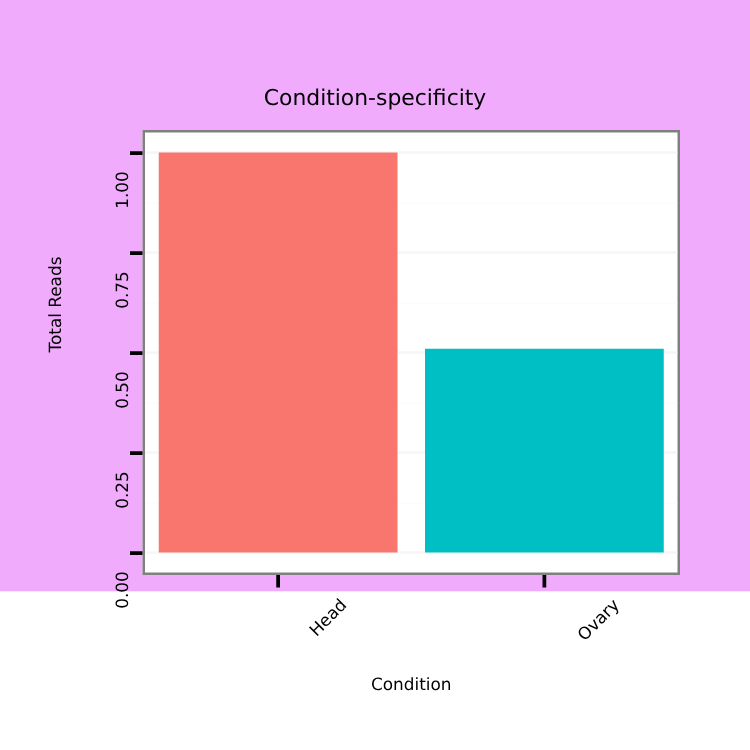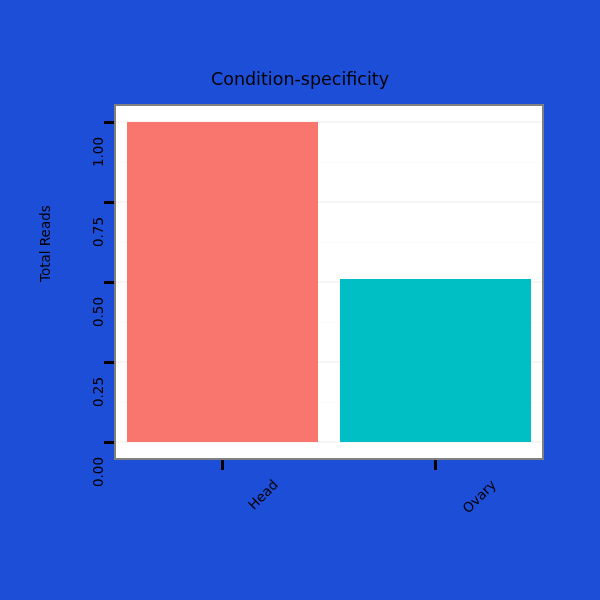--- a/index.html
+++ b/index.html
@@ -12,22 +12,22 @@
     width: 600px;
     height: 600px;
     font-family: "DejaVu Sans", "Liberation Sans", sans-serif;
     color: #000000;
     overflow: hidden;
   }
 
   #plot-root {
     position: relative;
     width: 600px;
-    height: 600px;
-    background: #1d4ed8;
+    height: 473px;
+    background: #f0abfc;
   }
 
   
   #chart-title {
     position: absolute;
     left: 0;
     top: 68px;
     width: 600px;
     text-align: center;
     font-size: 17.5px;
@@ -175,14 +175,15 @@
     </div>
   <div id="y-axis-title">Total Reads</div>
 
   <div id="x-axis">
 
   <div class="x-tick-mark" style="left: 221px;"></div>
       <div class="x-tick-label" style="left: 234.5px; top: 477px;">Head</div>
       <div class="x-tick-mark" style="left: 434px;"></div>
       <div class="x-tick-label" style="left: 447.5px; top: 477px;">Ovary</div>
     </div>
+  <div id="x-axis-title">Condition</div>
 
 </div>
 
 </body></html>

